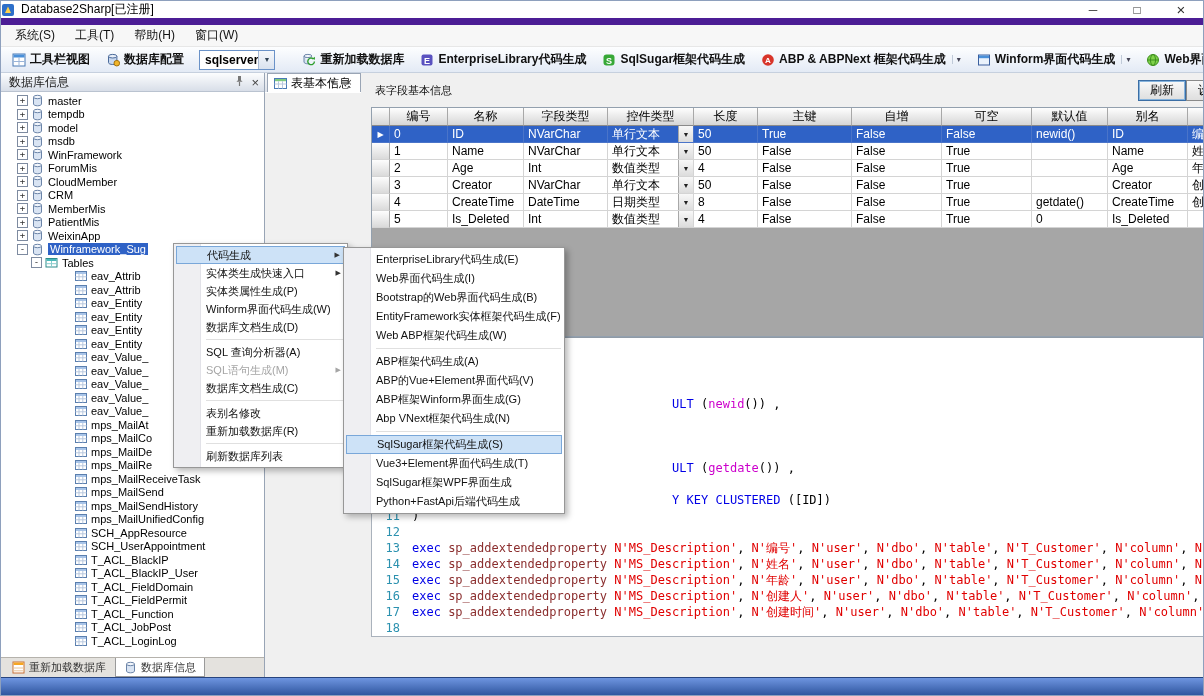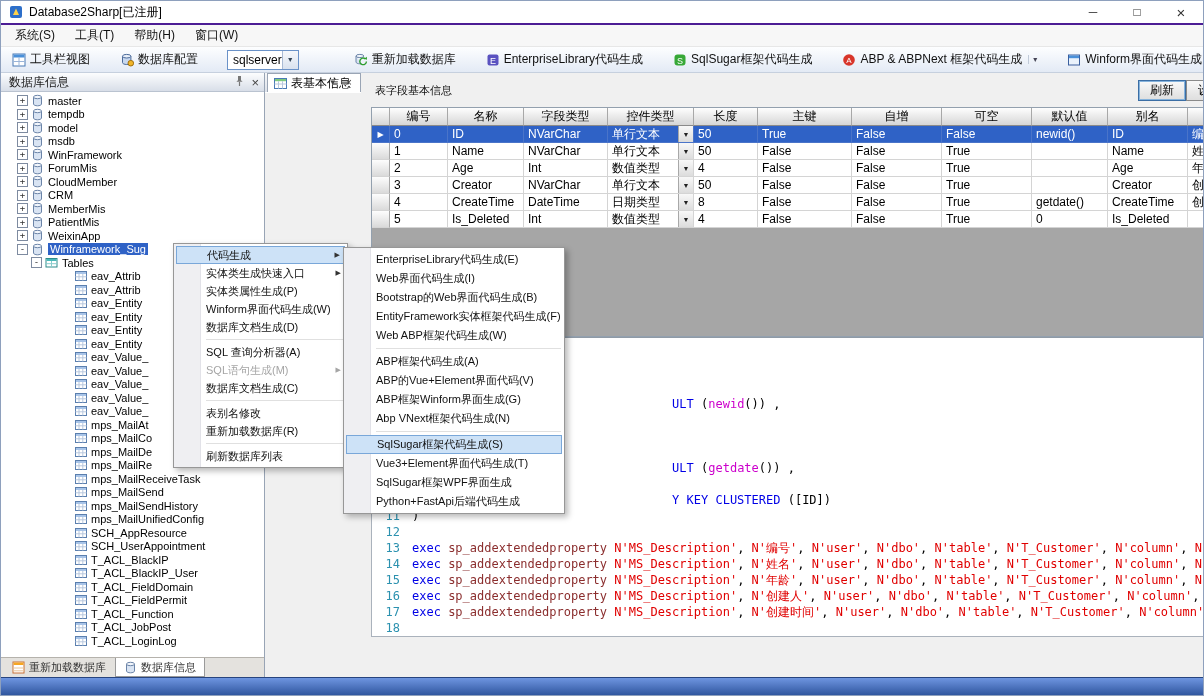--- a/index.html
+++ b/index.html
@@ -1,32 +1,32 @@
 <!DOCTYPE html>
 <html><head>
 <meta charset="utf-8">
 <style>
   *{margin:0;padding:0;box-sizing:border-box;}
   html,body{width:1204px;height:696px;overflow:hidden;font-family:"Liberation Sans","DejaVu Sans",sans-serif;background:#fff;}
   .app{position:relative;width:1204px;height:696px;background:#f0f0f0;border:1px solid #8ea0bd;overflow:hidden;}
 
   
-  .titlebar{position:absolute;top:0;left:0;right:0;height:24px;background:#fff;border-bottom:2px solid #4c1d95;display:flex;align-items:center;padding-left:8px;text-align:center;}
+  .titlebar{position:absolute;top:0;left:0;right:0;height:24px;background:#fff;border-bottom:7px solid #4c1d95;display:flex;align-items:center;text-align:center;}
   .app-ico{display:flex;margin-right:6px;}
   .title-text{font-size:12px;color:#000;}
   .win-controls{margin-left:auto;display:flex;height:100%;}
   .win-btn{width:44px;height:100%;display:flex;align-items:center;justify-content:center;font-size:12px;color:#333;}
   .win-btn.close-b{font-size:15px;}
 
   
   .menubar{position:absolute;top:24px;left:0;right:0;height:22px;background:#f7f7f7;border-bottom:1px solid #e7e7e7;display:flex;align-items:center;padding-left:4px;}
   .menu-top-item{font-size:12px;padding:3px 10px;color:#111;white-space:nowrap;}
 
   
-  .toolbar{position:absolute;top:46px;left:0;right:0;height:26px;background:linear-gradient(#fdfeff,#e3eaf5);border-bottom:1px solid #c6d0de;display:flex;align-items:center;padding:0 6px;gap:20px;}
+  .toolbar{position:absolute;top:46px;left:0;right:0;height:26px;background:linear-gradient(#fdfeff,#e3eaf5);border-bottom:1px solid #c6d0de;display:flex;align-items:center;padding:0 6px;gap:6px;font-weight:bold;}
   .tb-btn{display:flex;align-items:center;gap:4px;font-size:12px;padding:2px 5px;color:#111;white-space:nowrap;}
   .t-ico{display:flex;flex:none;}
   .tb-dd{font-size:8px;color:#445;margin-left:2px;border-left:1px solid #c0cad8;padding-left:4px;}
   .tb-sep{width:1px;height:16px;background:#c4cedc;margin:0 3px;display:inline-block;}
   .tb-combo{display:flex;align-items:center;width:110px;height:20px;background:#fff;border:1px solid #6a92c8;margin:0 4px;}
   .tb-combo .val{flex:1;font-size:12px;padding-left:5px;color:#000;}
   .tb-combo .cbtn{width:16px;height:100%;background:linear-gradient(#f6f8fb,#d9e2ef);border-left:1px solid #a9bad4;font-size:7px;display:flex;align-items:center;justify-content:center;color:#345;}
 
   
   .body{position:absolute;top:72px;left:0;right:0;bottom:18px;display:flex;}

